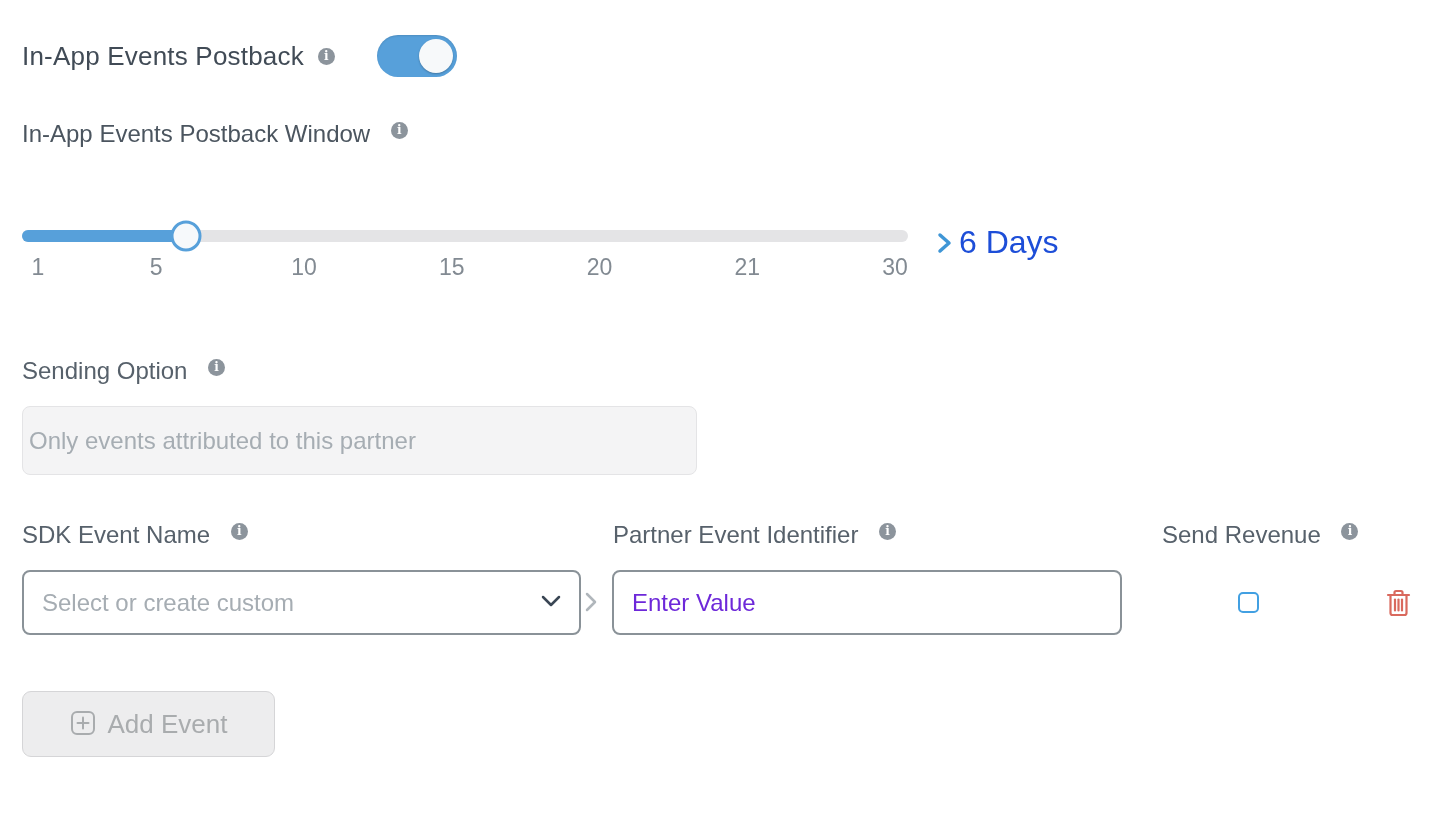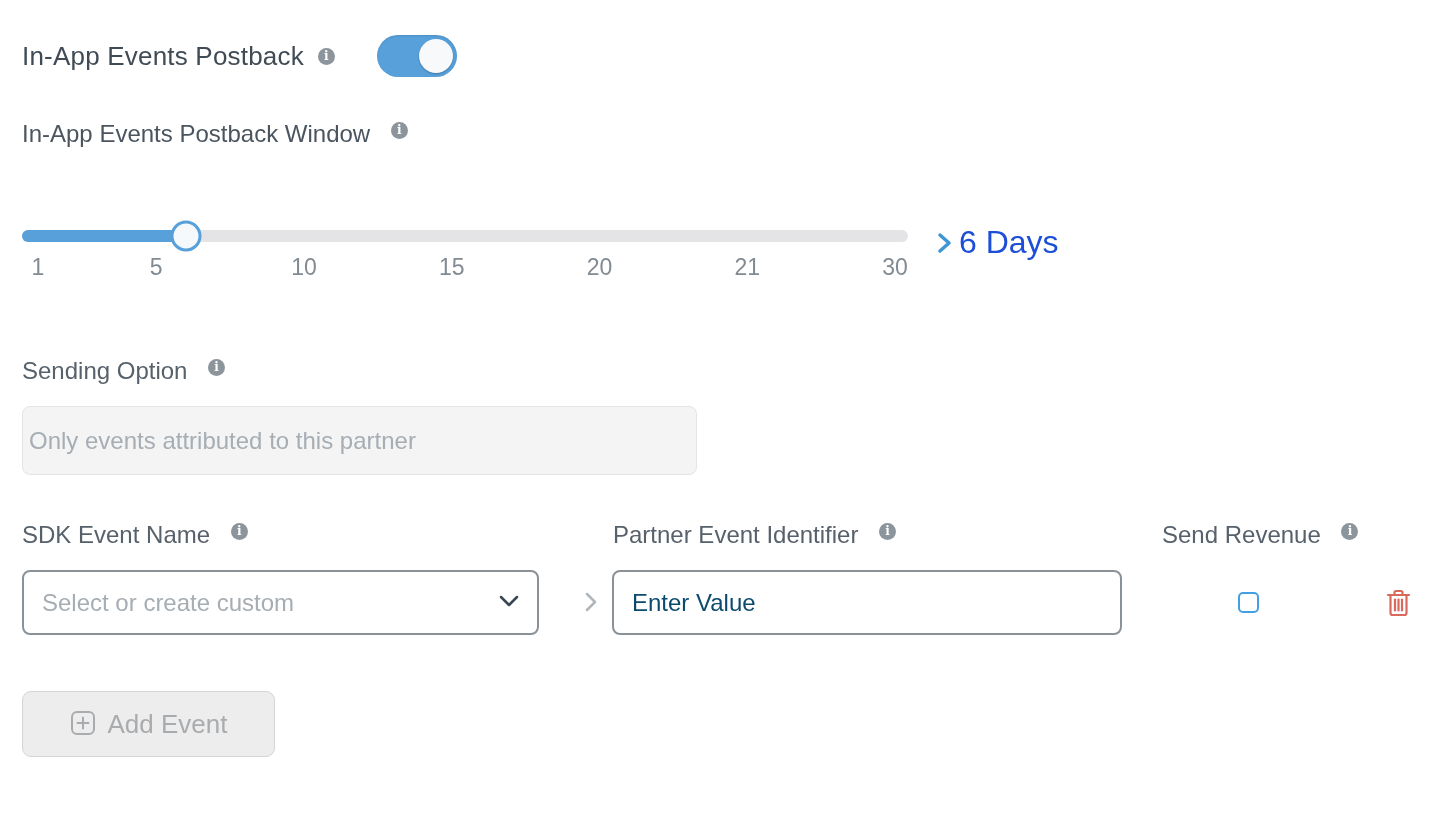--- a/index.html
+++ b/index.html
@@ -101,32 +101,32 @@
 
   
   .events-headers { position: relative; margin-top: 46px; height: 32px; font-size: 24px; color: #57616b; }
   .col-h { position: absolute; top: 0; white-space: nowrap; }
   .col-h.c0 { left: 0; }
   .col-h.c1 { left: 591px; }
   .col-h.c2 { left: 1140px; }
 
   .events-row { position: relative; margin-top: 17px; height: 65px; }
   .select-field {
-    position: absolute; left: 0; top: 0; width: 517px; height: 65px;
+    position: absolute; left: 0; top: 0; width: 559px; height: 65px;
     border: 2px solid #8a9298; border-radius: 8px; background: #ffffff;
     display: flex; align-items: center; justify-content: space-between;
     padding: 3px 18px; cursor: pointer;
   }
   .select-placeholder { font-size: 24px; color: #a6adb3; }
   .row-arrow { position: absolute; left: 562px; top: 20px; }
   .text-field {
     position: absolute; left: 590px; top: 0; width: 510px; height: 65px;
     border: 2px solid #8a9298; border-radius: 8px; background: #ffffff;
     display: flex; align-items: center; padding: 0 18px;
-    font-size: 24px; color: #0c4a6e; cursor: text;
+    font-size: 24px; color: #6d28d9; cursor: text;
   }
   .revenue-checkbox {
     position: absolute; left: 1216px; top: 22px;
     width: 21px; height: 21px; border: 2px solid #42a0e2; border-radius: 5px;
     background: #ffffff; cursor: pointer;
   }
   .trash-btn {
     position: absolute; left: 1364px; top: 19px;
     background: none; border: none; cursor: pointer; padding: 0;
   }

